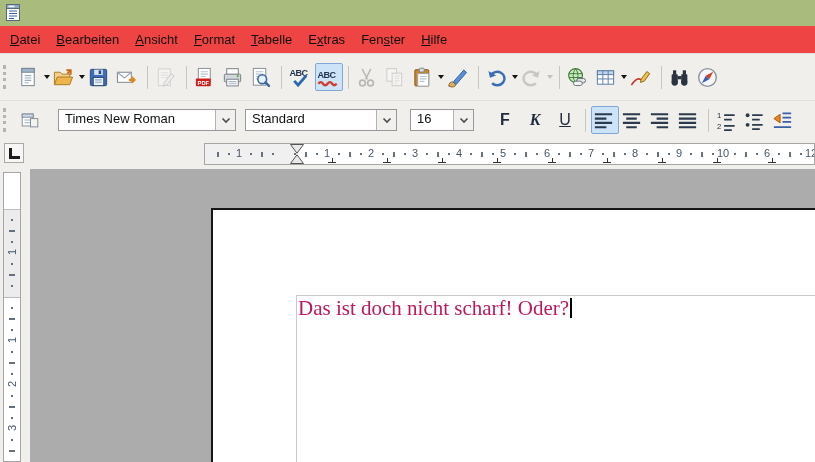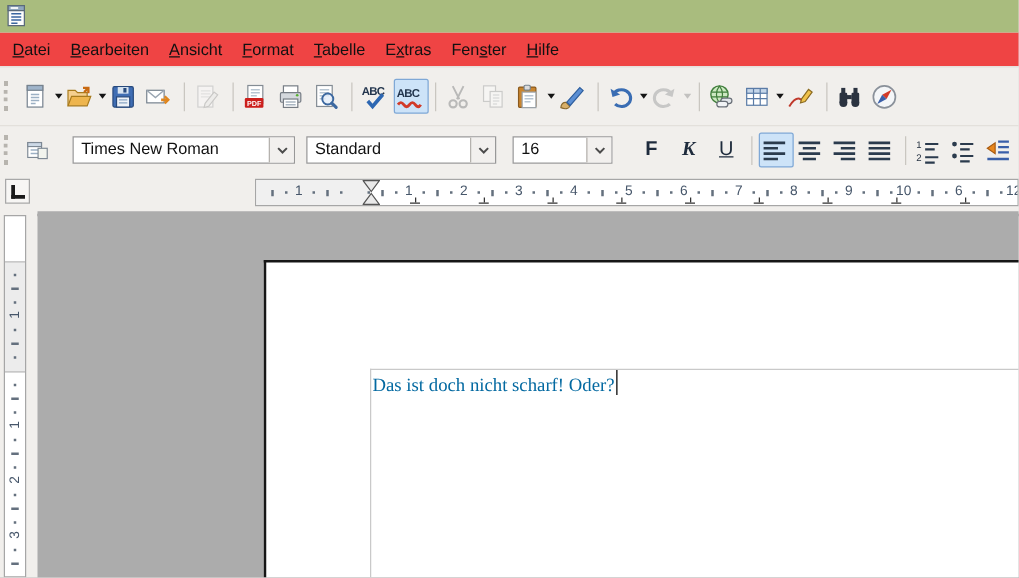--- a/index.html
+++ b/index.html
@@ -58,21 +58,21 @@
   .v-margin{position:absolute;left:0;right:0;top:36px;height:87px;background:#ececec;border-top:1px solid #bcbcbc;border-bottom:1px solid #bcbcbc}
   .v-ruler .num{position:absolute;left:0;width:16px;height:12px;display:flex;align-items:center;justify-content:center;
                 font-size:11px;color:#46566a;transform:rotate(-90deg)}
   .v-ruler .dot{position:absolute;left:7px;width:2px;height:2px;background:#64707e}
   .v-ruler .half{position:absolute;left:5px;width:6px;height:2px;background:#64707e}
   .canvas{position:absolute;left:30px;top:169px;right:0;bottom:0;background:#acacac;overflow:hidden}
   .page{position:absolute;left:181px;top:39px;right:-4px;bottom:-4px;background:#fff;
         border-left:2px solid #161616;border-top:2px solid #161616}
   .tb-line-v{position:absolute;left:83px;top:85px;bottom:0;width:1px;background:#c9c9c9}
   .tb-line-h{position:absolute;left:83px;top:85px;right:0;height:1px;background:#c9c9c9}
-  .doc-text{position:absolute;left:85px;top:86px;font-family:"Liberation Serif",serif;font-size:15px;color:#0369a1;white-space:nowrap}
+  .doc-text{position:absolute;left:85px;top:86px;font-family:"Liberation Serif",serif;font-size:21px;color:#be185d;white-space:nowrap}
   .caret{display:inline-block;width:1.5px;height:20px;background:#000;vertical-align:-3px;margin-left:1px}
 </style>
 </head>
 <body>
 
 <div class="titlebar">
   <span class="appicon">
     <svg width="19" height="19" viewBox="0 0 19 19">
       <rect x="2.5" y="1.5" width="13" height="16" fill="#fdfdfd" stroke="#5a6a7a"></rect>
       <rect x="2.5" y="1.5" width="13" height="4" fill="#8fa6bd" stroke="#5a6a7a"></rect>
@@ -287,21 +287,21 @@
     </span>
   </div>
   <div class="combo" style="width:152px;margin-left:9px">
     <span class="val">Standard</span>
     <span class="cbtn">
       <svg width="10" height="7" viewBox="0 0 10 7">
           <path d="M1.5 1.5L5 5l3.5-3.5" fill="none" stroke="#4c4c4c" stroke-width="1.6"></path>
         </svg>
     </span>
   </div>
-  <div class="combo" style="width:80px;margin-left:13px">
+  <div class="combo" style="width:64px;margin-left:13px">
     <span class="val">16</span>
     <span class="cbtn">
       <svg width="10" height="7" viewBox="0 0 10 7">
           <path d="M1.5 1.5L5 5l3.5-3.5" fill="none" stroke="#4c4c4c" stroke-width="1.6"></path>
         </svg>
     </span>
   </div>
   <div id="fmt-groups" style="display:flex;align-items:center;margin-left:16px">
       <div class="tbtn txtbtn tb-bold">F</div>
       <div class="tbtn txtbtn tb-italic">K</div>

